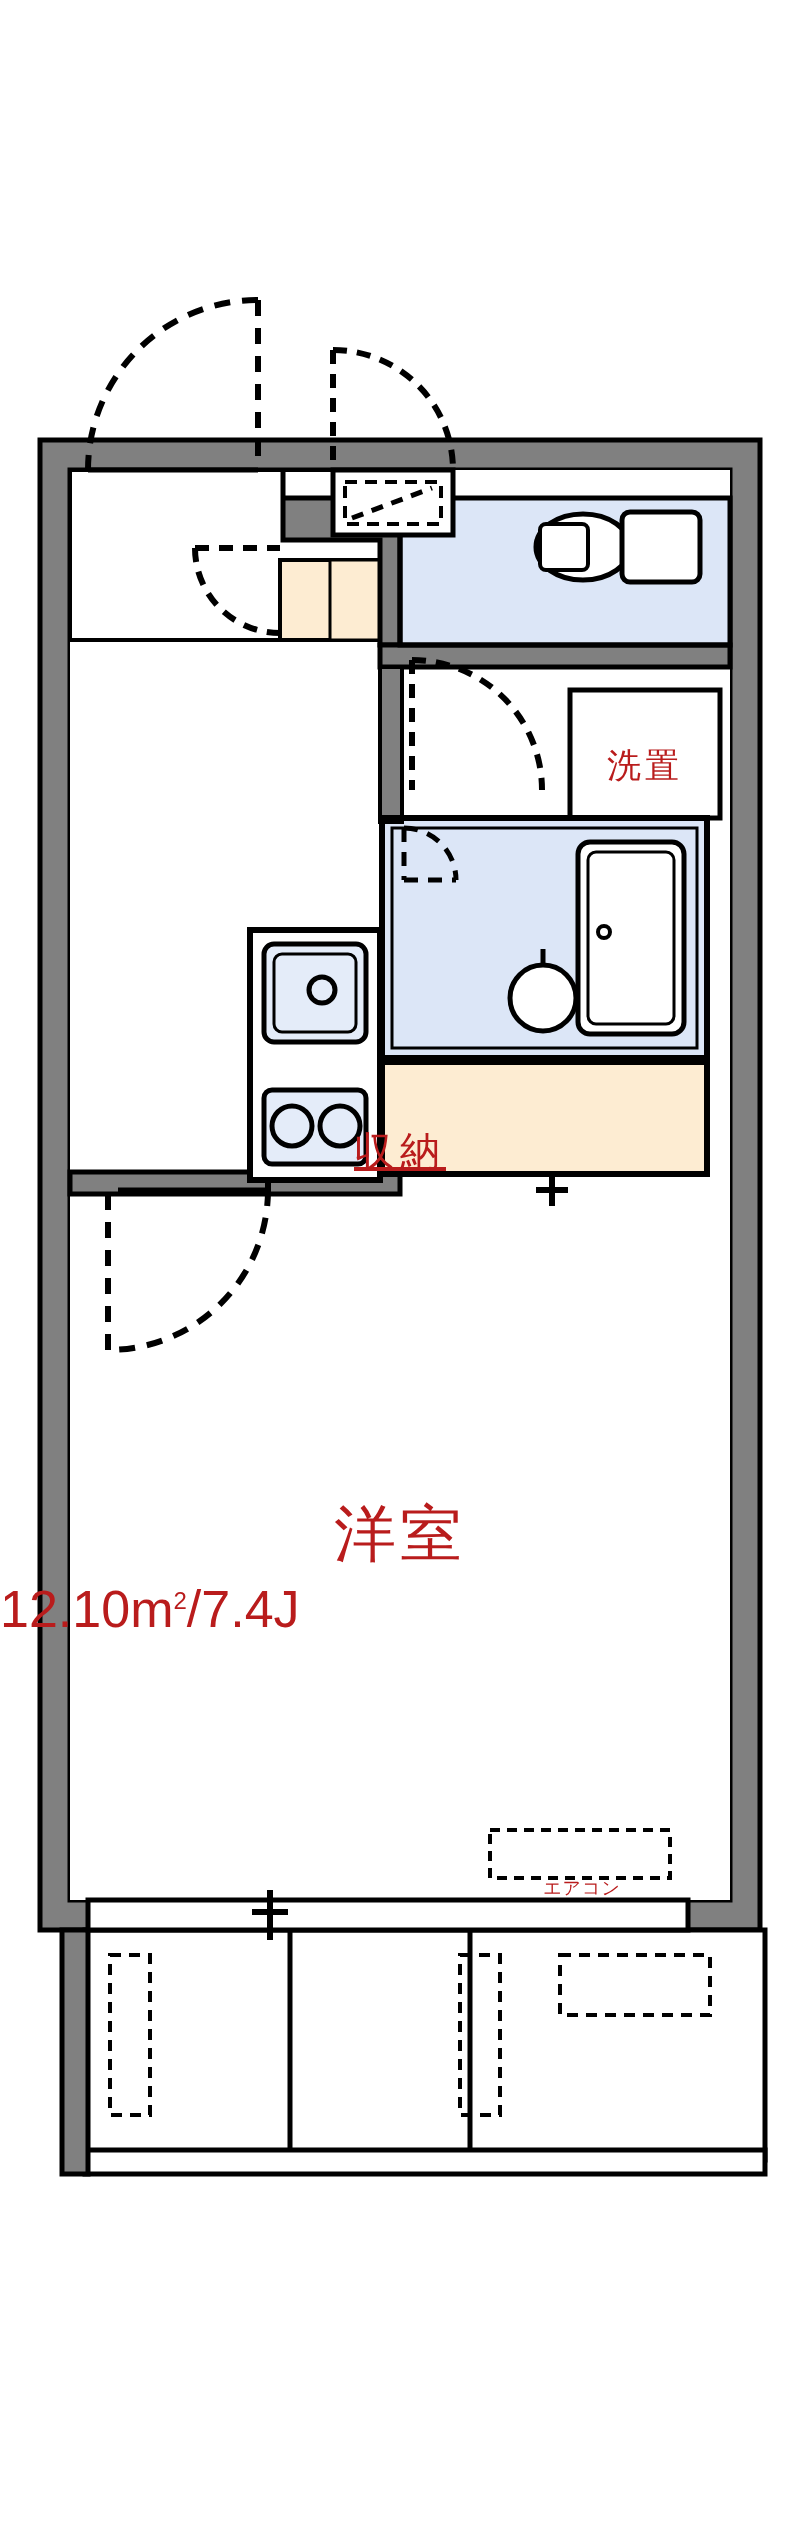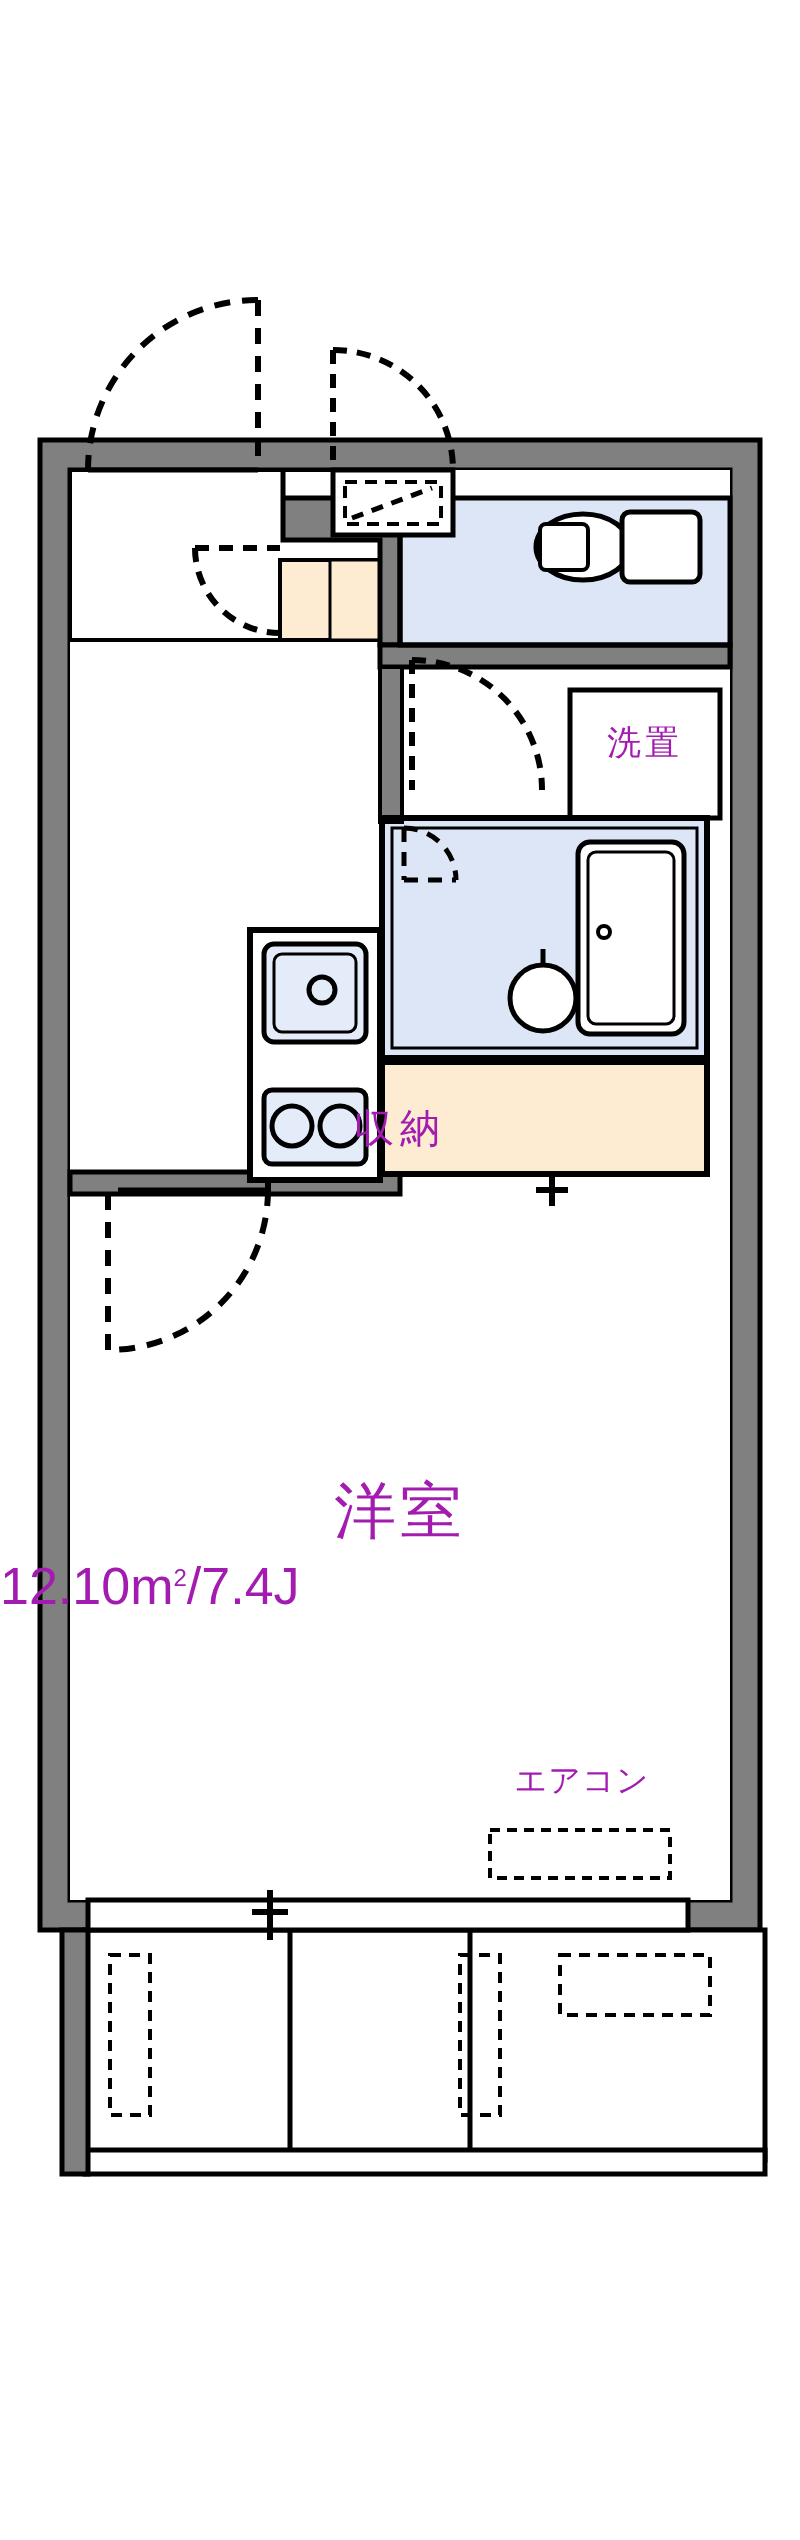--- a/index.html
+++ b/index.html
@@ -1,25 +1,25 @@
 <!DOCTYPE html>
 <html><head>
 <meta charset="utf-8">
 <style>
   html,body{margin:0;padding:0;background:#ffffff;}
   body{width:800px;height:2540px;position:relative;
        font-family:"Liberation Sans","DejaVu Sans",sans-serif;}
   #plan{position:absolute;left:0;top:0;width:800px;height:2540px;}
-  .lbl{position:absolute;color:#a21caf;white-space:nowrap;line-height:1;}
+  .lbl{position:absolute;color:#b91c1c;white-space:nowrap;line-height:1;margin-top:23px;}
   #room-name{left:0;top:1480px;width:800px;text-align:center;font-size:62px;letter-spacing:4px;}
   #room-area{left:0;top:1560px;width:800px;text-align:left;font-size:52px;letter-spacing:0px;}
   #room-area sup{font-size:24px;vertical-align:super;}
-  #closet-label{left:0;top:1108px;width:800px;text-align:center;font-size:40px;letter-spacing:6px;}
+  #closet-label{left:0;top:1108px;width:800px;text-align:center;font-size:40px;letter-spacing:6px;text-decoration:underline;}
   #wash-label{left:580px;top:725px;width:130px;text-align:center;font-size:34px;letter-spacing:4px;}
-  #ac-label{left:497px;top:1764px;width:170px;text-align:center;font-size:32px;letter-spacing:1px;}
+  #ac-label{left:497px;top:1856px;width:170px;text-align:center;font-size:18px;letter-spacing:1px;}
 </style>
 </head>
 <body>
 
 <svg id="plan" viewBox="0 0 800 2540" xmlns="http://www.w3.org/2000/svg">
 
   <rect x="0" y="0" width="800" height="2540" fill="#ffffff"></rect>
 
   <g>
 

